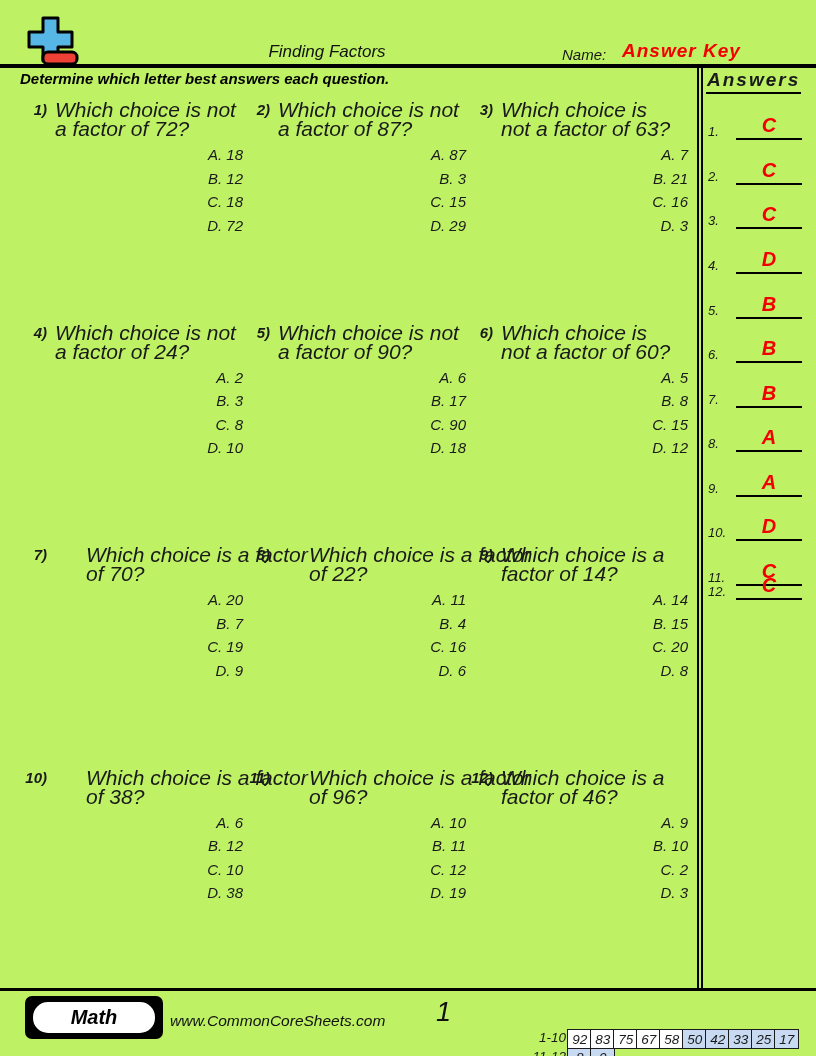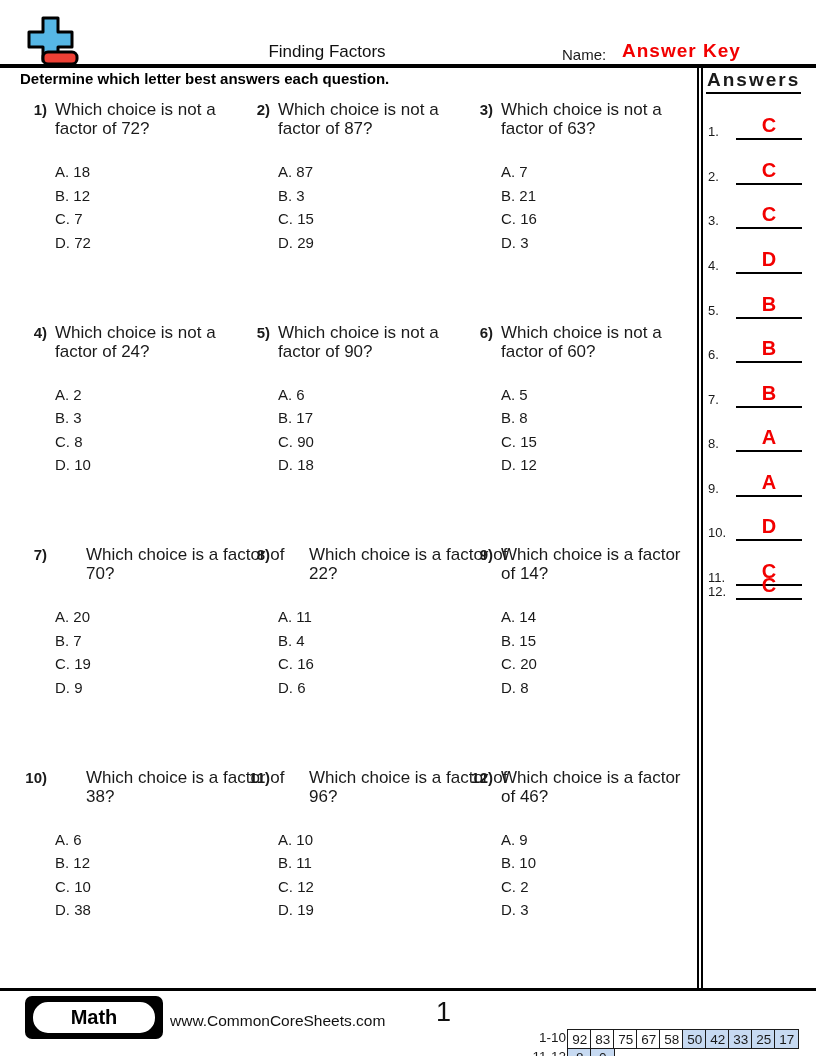--- a/index.html
+++ b/index.html
@@ -1,36 +1,36 @@
 <!DOCTYPE html>
 <html><head>
 <meta charset="utf-8">
 <style>
   html,body{margin:0;padding:0;background:#e8e8e8;}
-  .page{position:relative;width:816px;height:1056px;background:#ffffff;margin:0 auto;
-        font-family:"Liberation Sans", sans-serif;color:#1a1a1a;overflow:hidden;}
+  .page{position:relative;width:816px;height:1056px;background:#bef264;margin:0 auto;
+        font-family:"Liberation Sans", sans-serif;color:#1a1a1a;overflow:hidden;font-style:italic;}
   
   .hline-top{position:absolute;left:0;top:64px;width:816px;height:4px;background:#000;}
   .logo{position:absolute;left:26px;top:16px;width:54px;height:50px;}
   .page-title{position:absolute;left:227px;top:42px;width:200px;text-align:center;
               font-size:17px;color:#111;}
   .name-label{position:absolute;left:562px;top:46px;font-size:15px;}
   .name-value{position:absolute;left:622px;top:40px;font-size:19px;font-weight:bold;
               color:#f20000;letter-spacing:1px;}
   .instruction{position:absolute;left:20px;top:70px;font-size:15px;font-weight:bold;color:#000;}
   
   .qgrid{position:absolute;left:20px;top:100px;width:676px;display:grid;
          grid-template-columns:223px 223px 222px;grid-auto-rows:222.5px;}
   .q{position:relative;padding-left:35px;}
   .qnum{position:absolute;left:0;top:0;width:27px;text-align:right;
         font-weight:bold;font-size:15px;line-height:19px;}
-  .qprompt{font-size:17px;line-height:19px;width:190px;}
+  .qprompt{font-size:21px;line-height:19px;width:190px;}
   .q-wide .qprompt{width:224px;position:relative;z-index:2;margin-left:31px;}
   .q:nth-child(3n) .qprompt{width:180px;}
-  .qopts{margin-top:22px;}
+  .qopts{margin-top:5px;text-align:right;}
   .qopt{font-size:15px;line-height:23.5px;}
   
   .vdouble{position:absolute;left:697px;top:64px;height:927px;width:0;border-left:6px double #000;}
   .answers-title{position:absolute;left:706px;top:69px;font-size:19px;font-weight:bold;
                  letter-spacing:2px;border-bottom:2.5px solid #000;padding:0 1px 1px 1px;}
   .ans-item{position:absolute;left:708px;display:flex;align-items:flex-end;height:32px;}
   .ans-num{width:24px;font-size:13px;line-height:17px;}
   .ans-line{width:66px;margin-left:4px;border-bottom:2.2px solid #000;text-align:center;}
   .ans-letter{display:block;font-size:20px;font-weight:bold;color:#f20000;line-height:22px;
               margin-bottom:2px;}
@@ -69,21 +69,21 @@
   <div class="instruction">Determine which letter best answers each question.</div>
 
   <div class="qgrid">
 
     <div class="q">
       <div class="qnum">1)</div>
       <div class="qprompt">Which choice is not a factor of 72?</div>
       <div class="qopts">
         <div class="qopt">A. 18</div>
         <div class="qopt">B. 12</div>
-        <div class="qopt">C. 7</div>
+        <div class="qopt">C. 18</div>
         <div class="qopt">D. 72</div>
       </div>
     </div>
 
     <div class="q">
       <div class="qnum">2)</div>
       <div class="qprompt">Which choice is not a factor of 87?</div>
       <div class="qopts">
         <div class="qopt">A. 87</div>
         <div class="qopt">B. 3</div>

